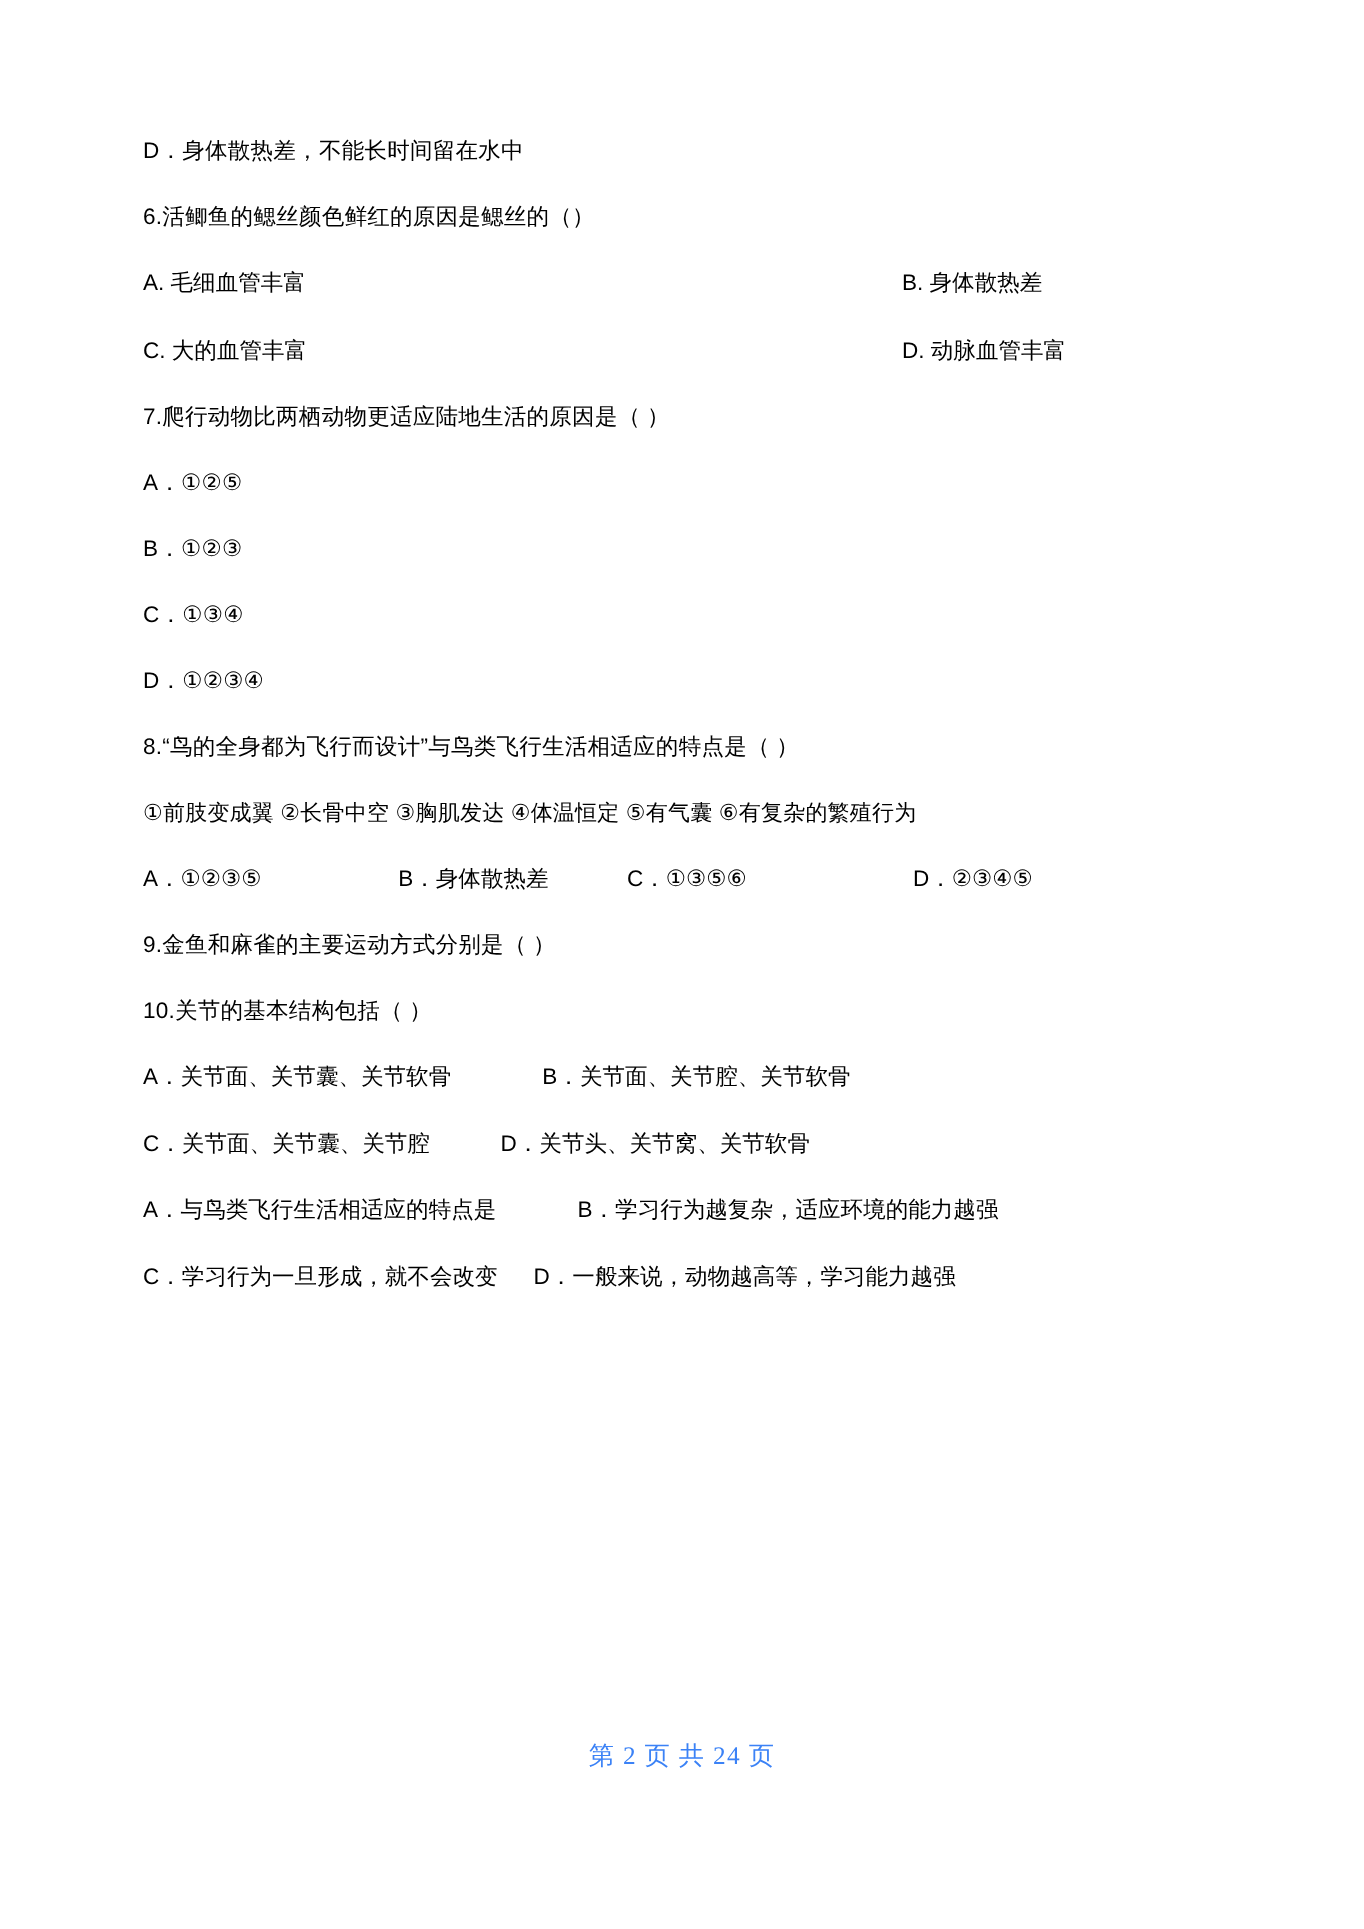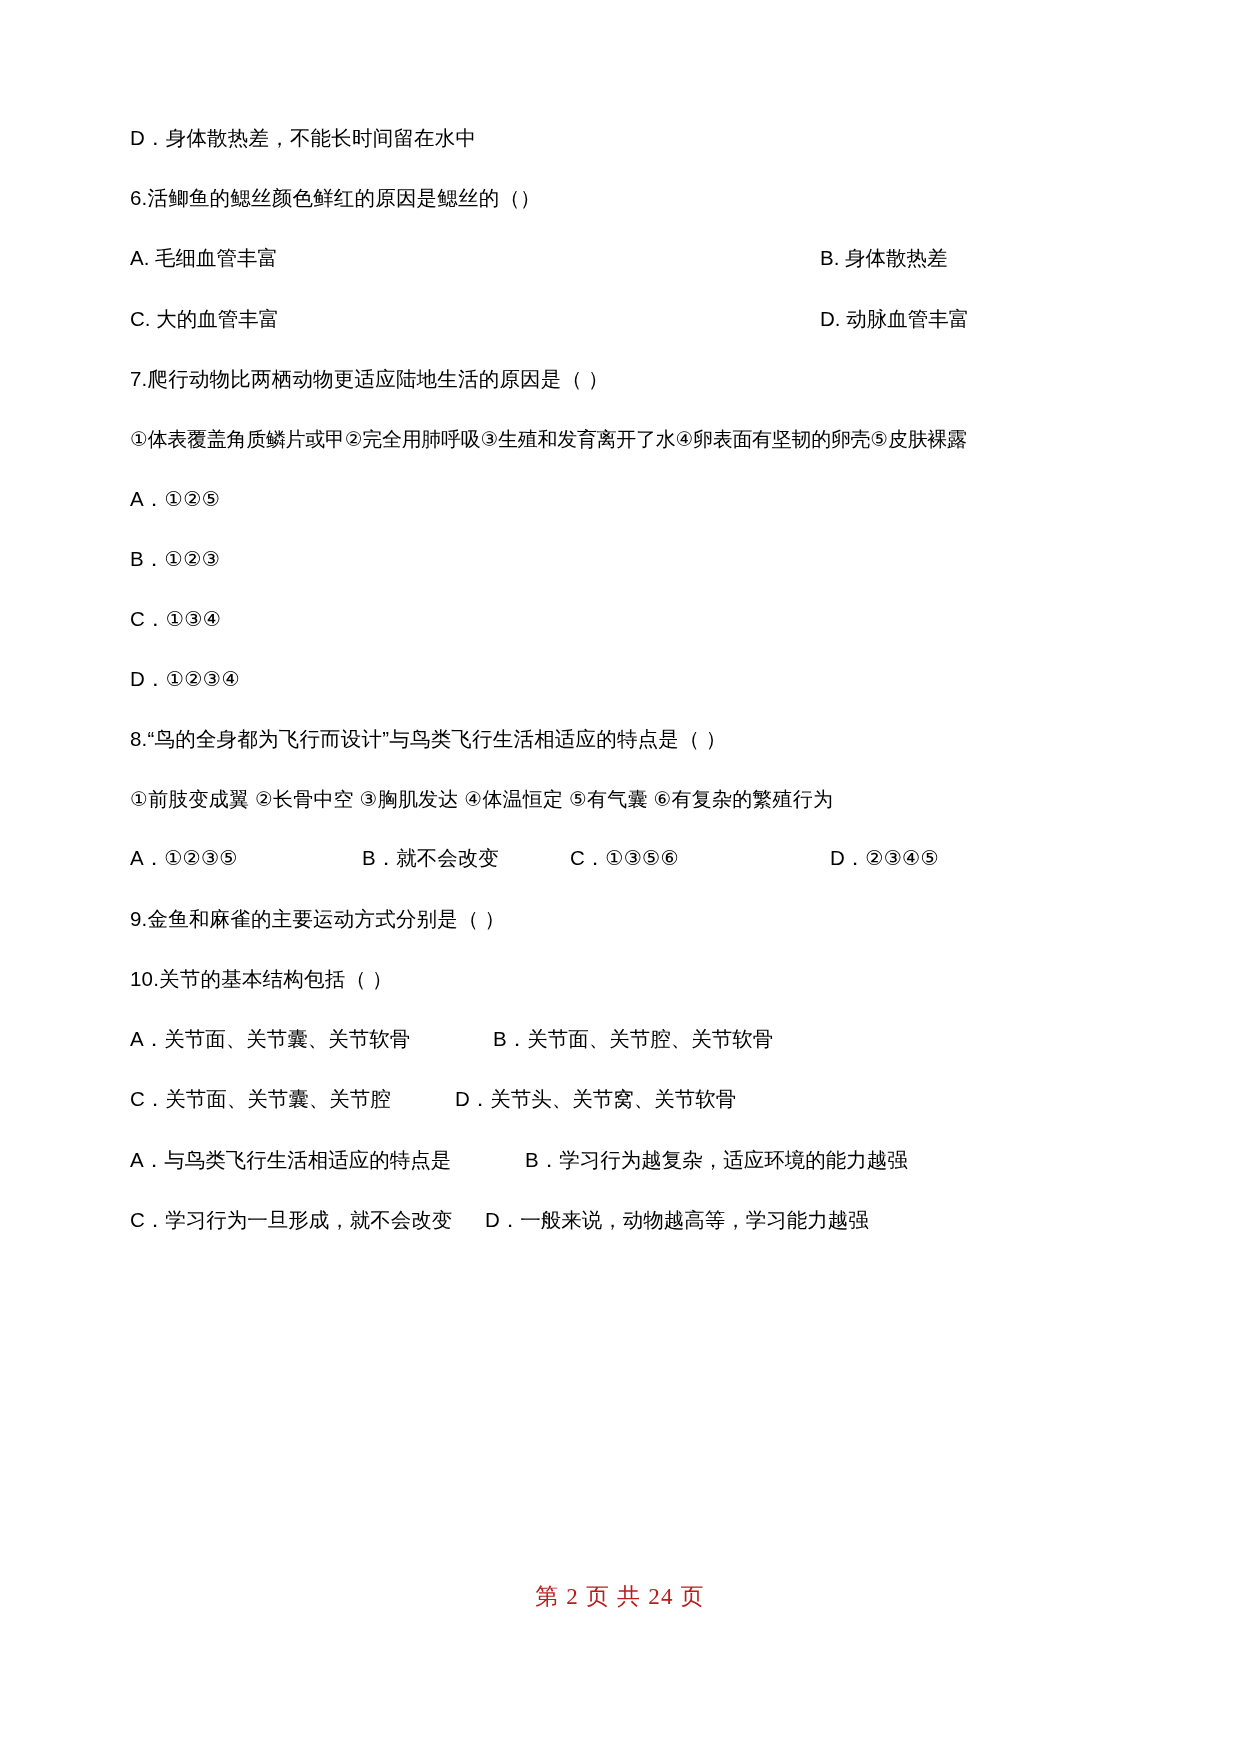--- a/index.html
+++ b/index.html
@@ -68,21 +68,21 @@
   .footer {
     position: absolute;
     left: 0;
     right: 0;
     bottom: 146px;
     text-align: center;
     font-family: "Liberation Serif", "DejaVu Serif", serif;
     font-size: 23px;
     line-height: 1;
     letter-spacing: 1.2px;
-    color: #b91c1c;
+    color: #3b82f6;
   }
 </style>
 </head>
 <body>
 
 <div class="page">
   <div class="content">
 
     <p class="line">D．身体散热差，不能长时间留在水中</p>
 
@@ -90,31 +90,30 @@
     <div class="row">
       <span class="c0">A. 毛细血管丰富</span>
       <span class="c8">B. 身体散热差</span>
     </div>
     <div class="row">
       <span class="c0">C. 大的血管丰富</span>
       <span class="c8">D. 动脉血管丰富</span>
     </div>
 
     <p class="line stem">7.爬行动物比两栖动物更适应陆地生活的原因是（ ）</p>
-    <p class="line compact narrow">①体表覆盖角质鳞片或甲②完全用肺呼吸③生殖和发育离开了水④卵表面有坚韧的卵壳⑤皮肤裸露</p>
     <p class="line">A．①②⑤</p>
     <p class="line">B．①②③</p>
     <p class="line">C．①③④</p>
     <p class="line">D．①②③④</p>
 
     <p class="line stem">8.“鸟的全身都为飞行而设计”与鸟类飞行生活相适应的特点是（    ）</p>
     <p class="line compact">①前肢变成翼  ②长骨中空  ③胸肌发达  ④体温恒定  ⑤有气囊  ⑥有复杂的繁殖行为</p>
     <div class="row">
       <span class="c0">A．①②③⑤</span>
-      <span class="c1">B．就不会改变</span>
+      <span class="c1">B．身体散热差</span>
       <span class="c4">C．①③⑤⑥</span>
       <span class="c9">D．②③④⑤</span>
     </div>
 
     <p class="line stem">9.金鱼和麻雀的主要运动方式分别是（    ）</p>
 
     <p class="line stem">10.关节的基本结构包括（    ）</p>
     <div class="row">
       <span class="c0">A．关节面、关节囊、关节软骨</span>
       <span style="left:363px">B．关节面、关节腔、关节软骨</span>

